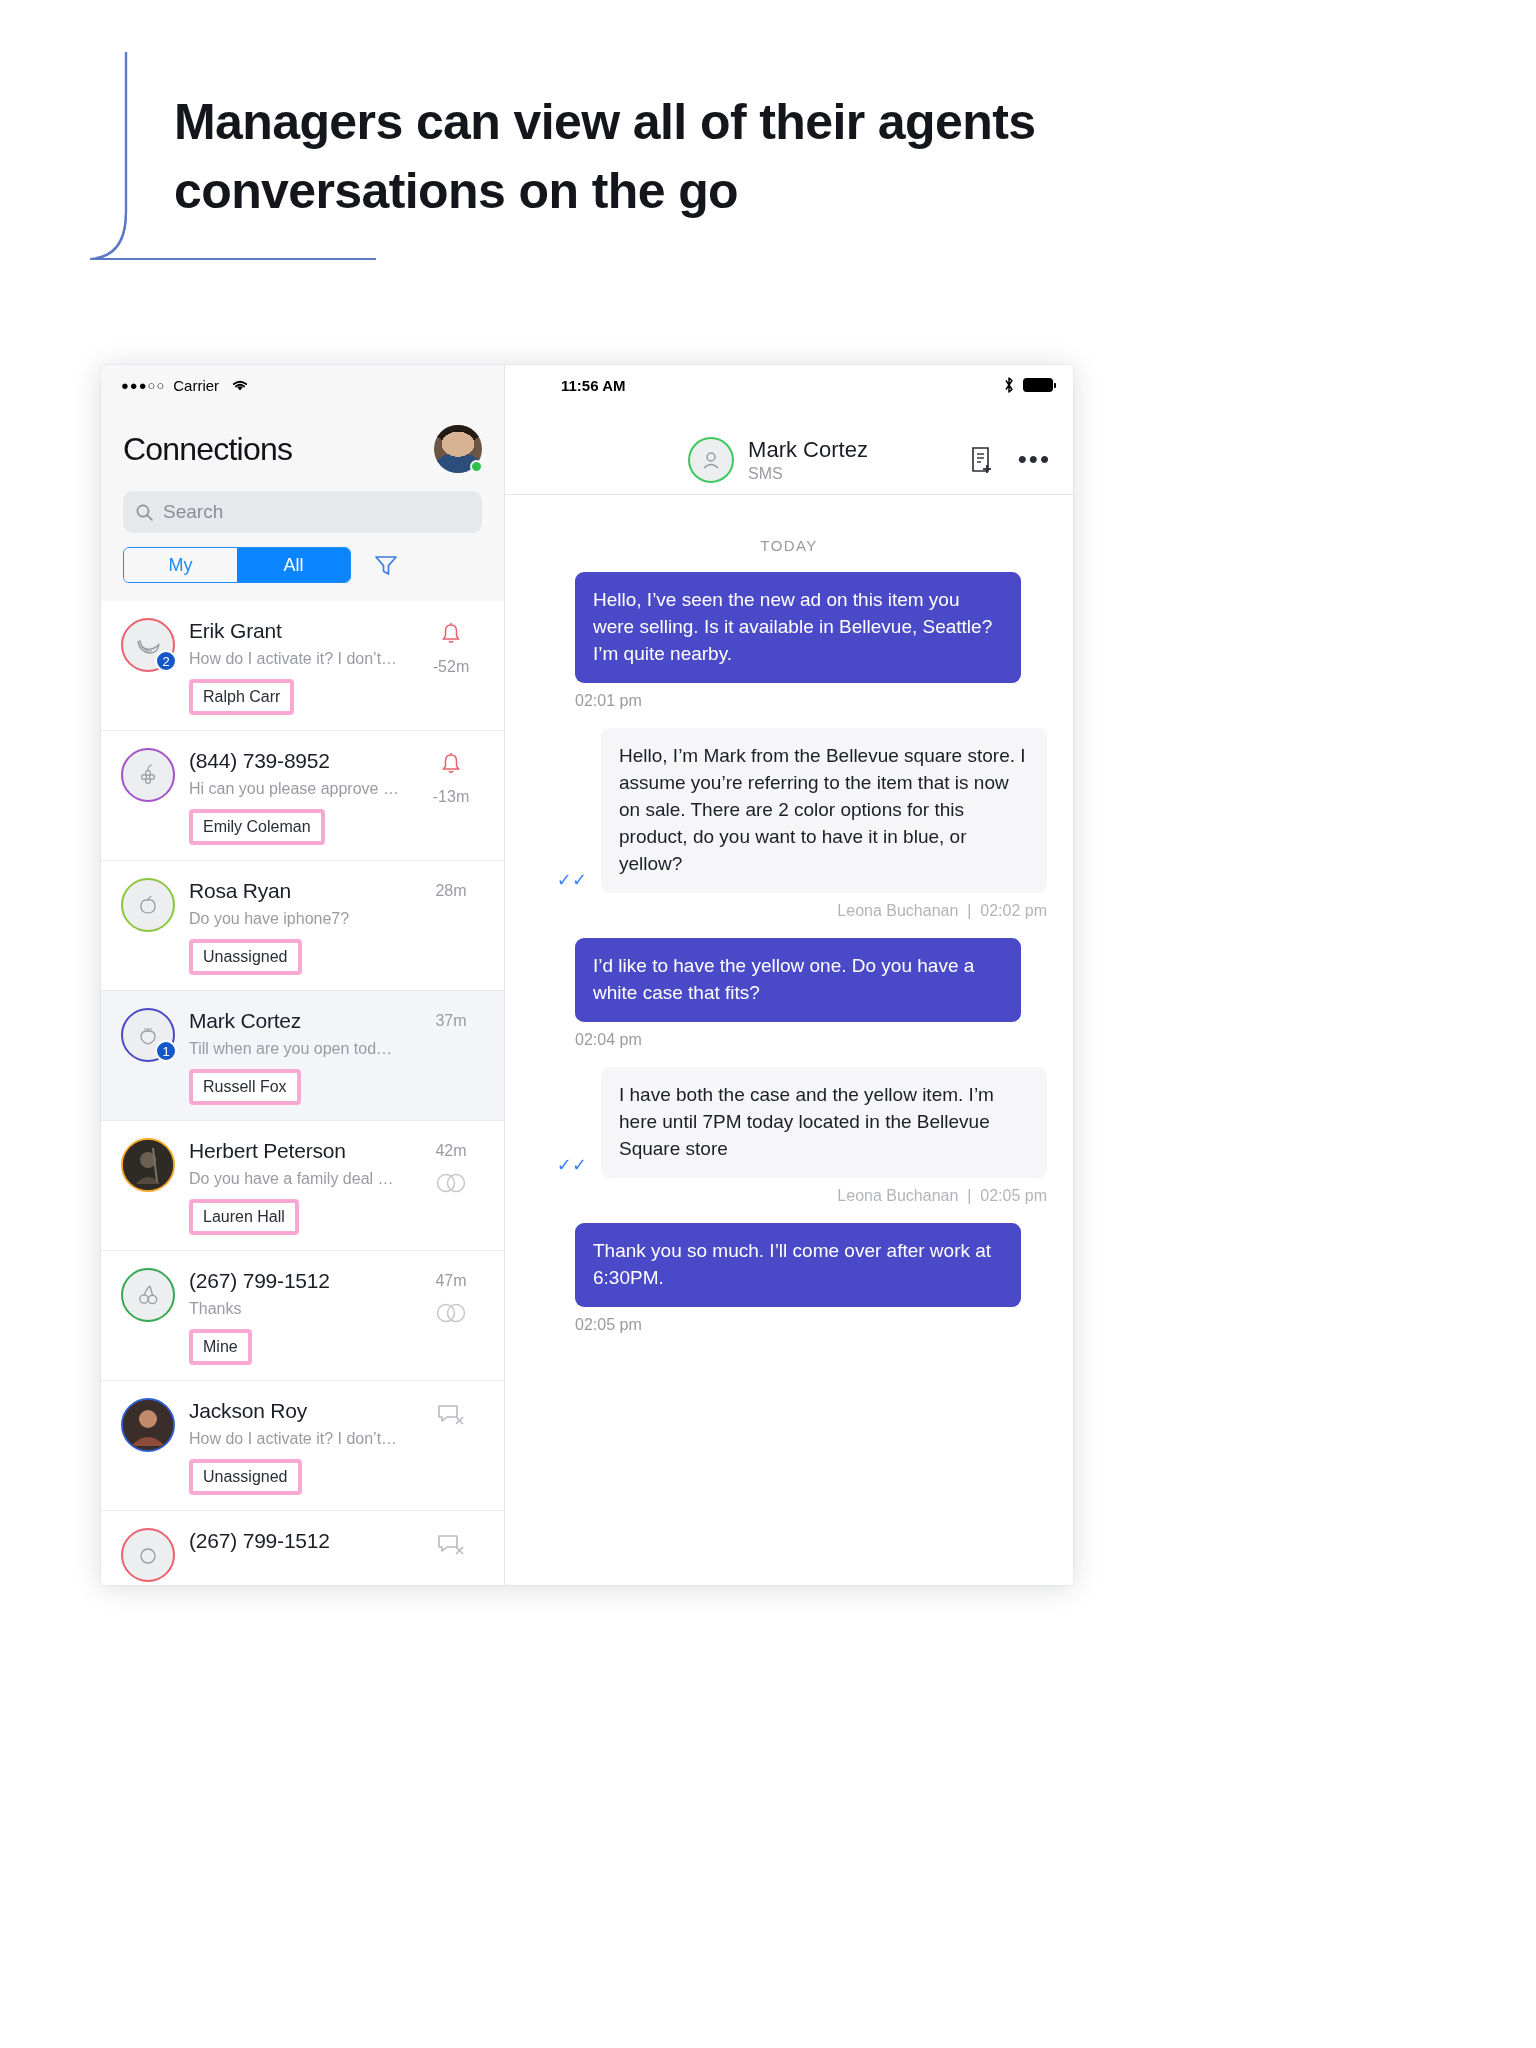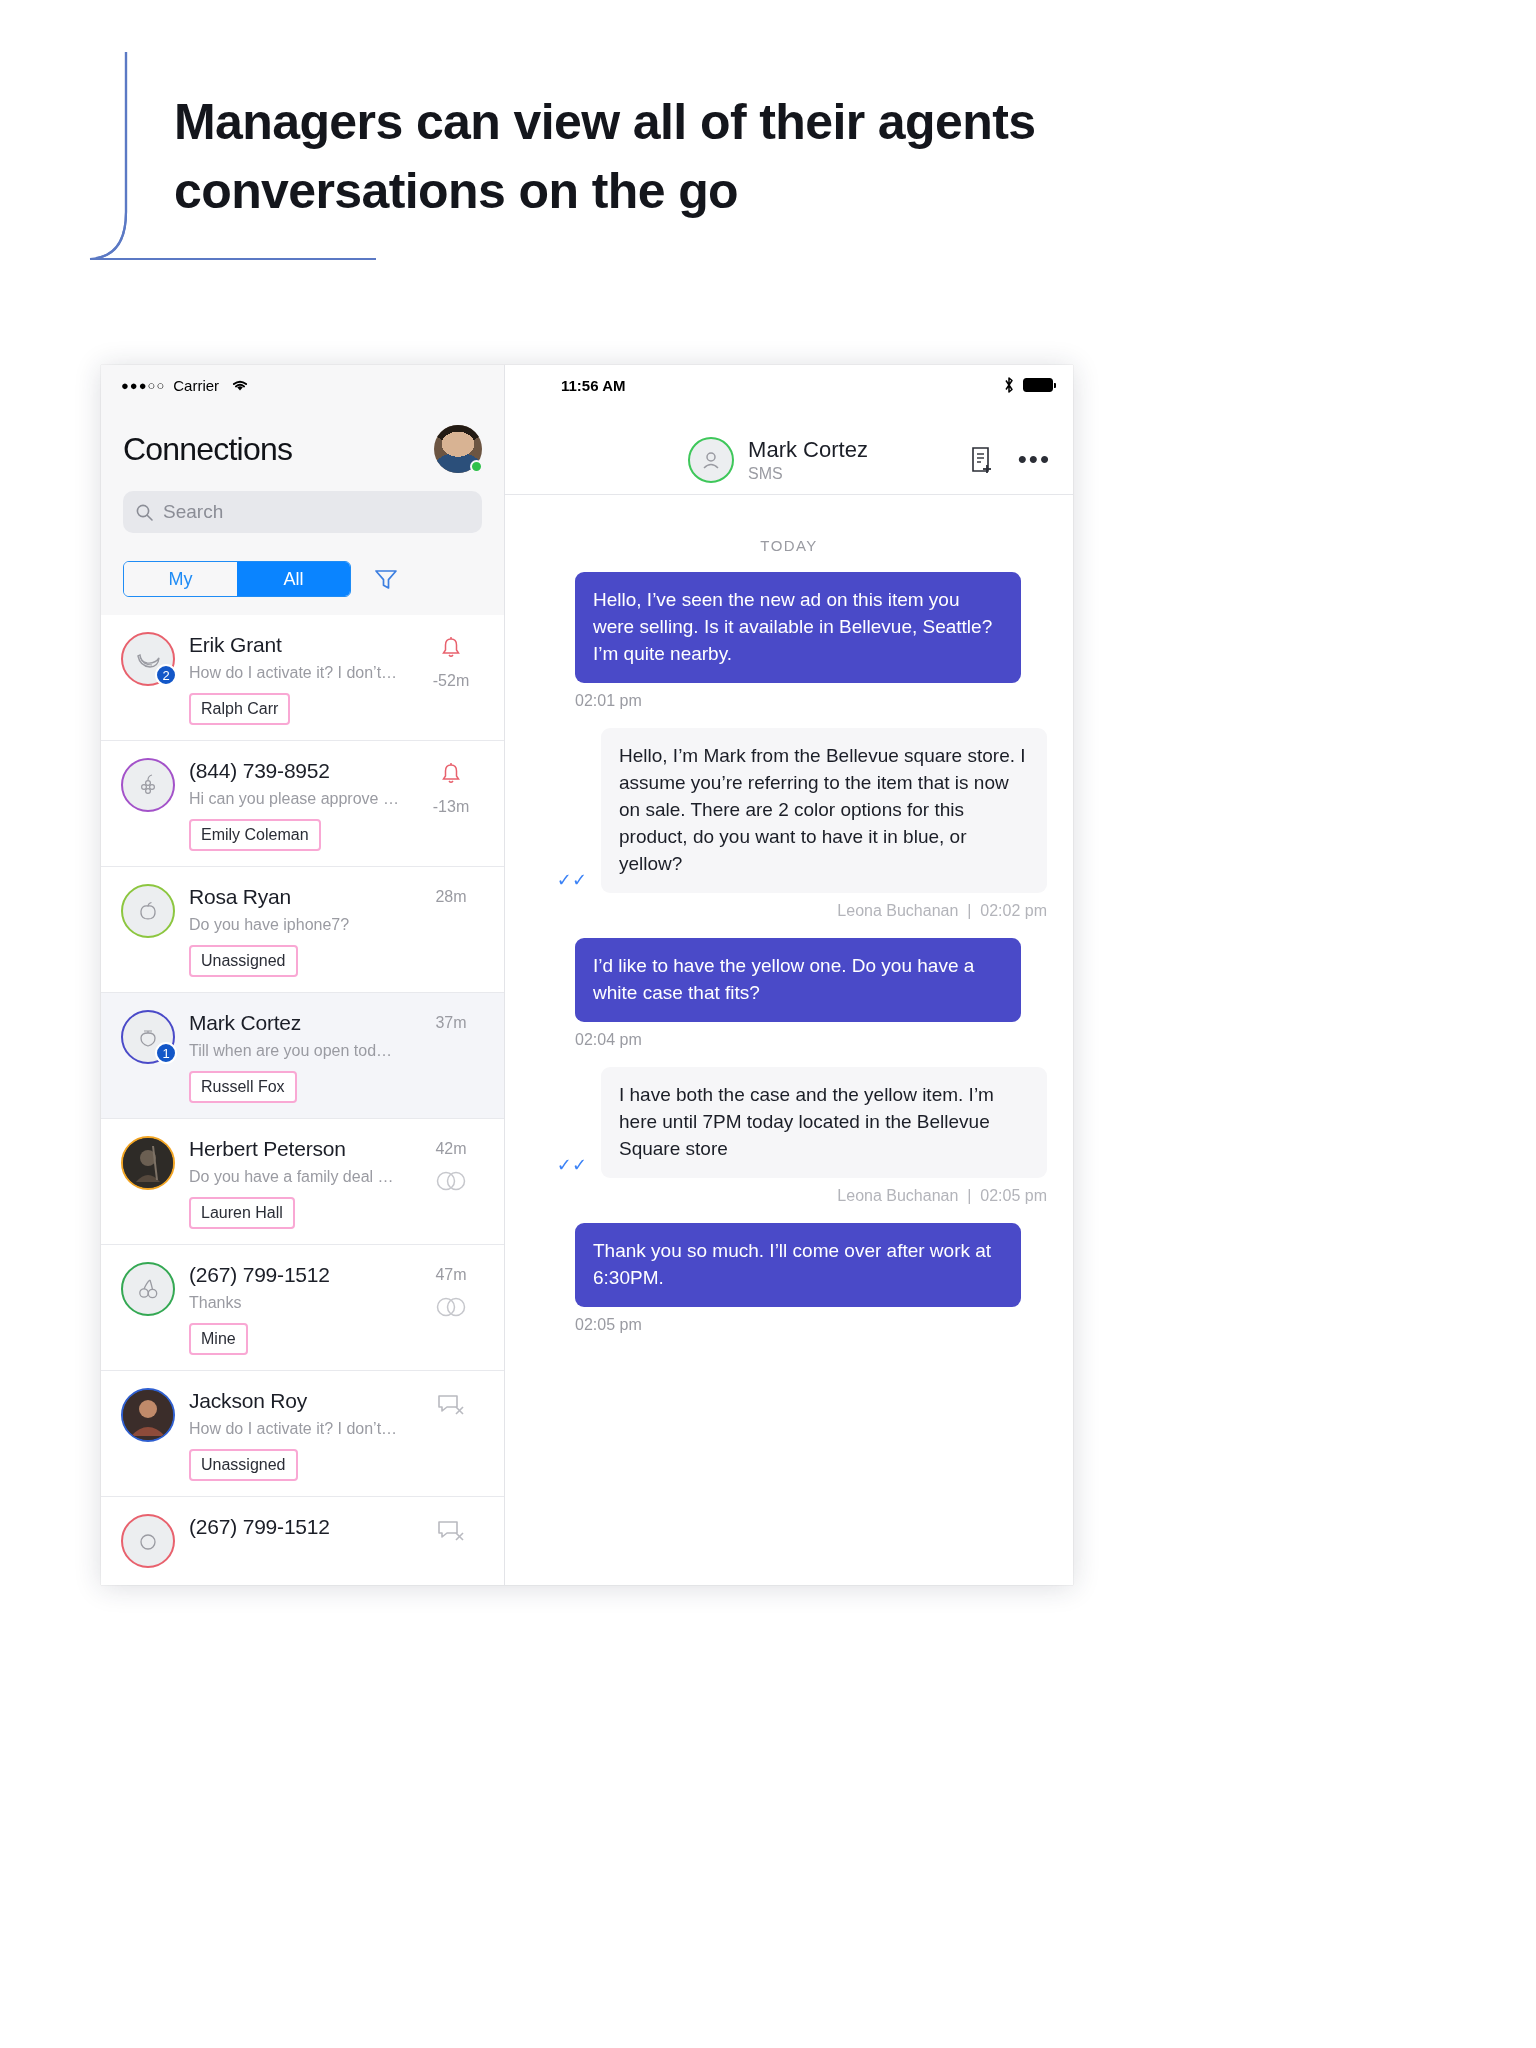--- a/index.html
+++ b/index.html
@@ -69,21 +69,21 @@
     background: #2ec04a; border: 2px solid #f7f7f8;
   }
 
   .search-box {
     margin-top: 18px; height: 42px; border-radius: 10px;
     background: #e7e8ec; display: flex; align-items: center;
     padding: 0 12px; gap: 9px;
   }
   .search-ph { font-size: 19px; color: #8b8d96; }
 
-  .seg-row { margin-top: 28px; display: flex; align-items: center; gap: 22px; padding-bottom: 18px; }
+  .seg-row { margin-top: 14px; display: flex; align-items: center; gap: 22px; padding-bottom: 18px; }
   .segmented {
     display: flex; width: 228px; height: 36px;
     border: 1px solid #1f8cf5; border-radius: 6px; overflow: hidden;
   }
   .seg {
     flex: 1; display: flex; align-items: center; justify-content: center;
     font-size: 18px; color: #1f8cf5; background: #f7f7f8;
   }
   .seg.active { background: #0a84ff; color: #fff; }
   .filter-ic { width: 26px; height: 26px; }
@@ -110,21 +110,21 @@
     border: 2px solid #fff; font-weight: 500;
   }
   .conv-main { flex: 1; min-width: 0; padding-top: 1px; }
   .conv-name { font-size: 21px; color: #1b1e27; letter-spacing: -0.2px; }
   .conv-prev {
     font-size: 16px; color: #9a9ba2; margin-top: 7px;
     white-space: nowrap; overflow: hidden; text-overflow: ellipsis;
   }
   .tag {
     display: inline-block; margin-top: 11px;
-    border: 2px solid #f9a8d4; border-radius: 4px;
+    border: 4px solid #f9a8d4; border-radius: 4px;
     padding: 5px 10px; font-size: 16px; color: #2a2d36; background: #fff;
   }
   .conv-right {
     width: 74px; flex: 0 0 74px; display: flex; flex-direction: column;
     align-items: center; padding-top: 4px; gap: 12px;
   }
   .conv-time { font-size: 16px; color: #9a9ba2; }
   .conv-time.alert { color: #9a9ba2; }
   .rings-ic { width: 34px; height: 22px; }
 

